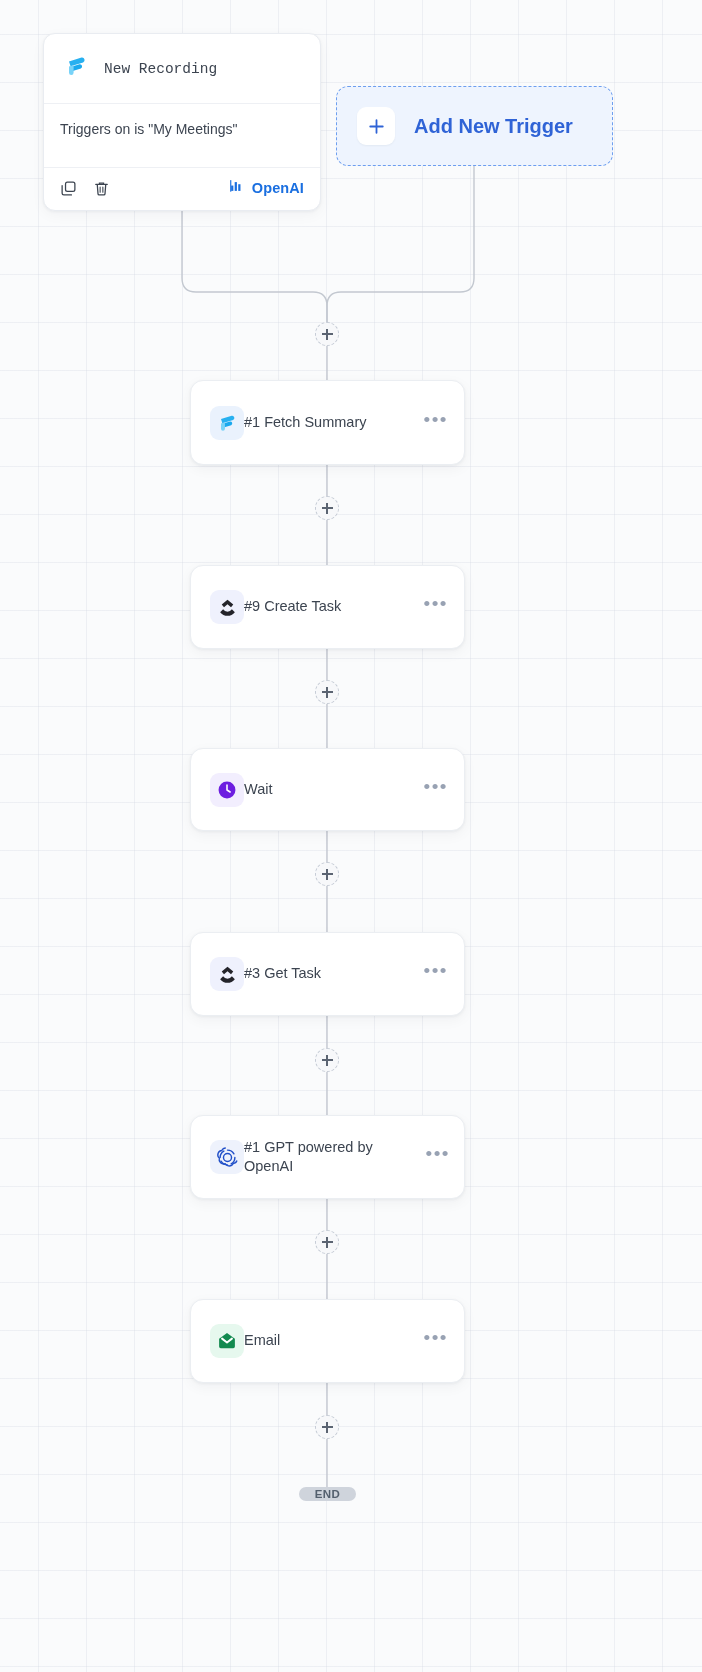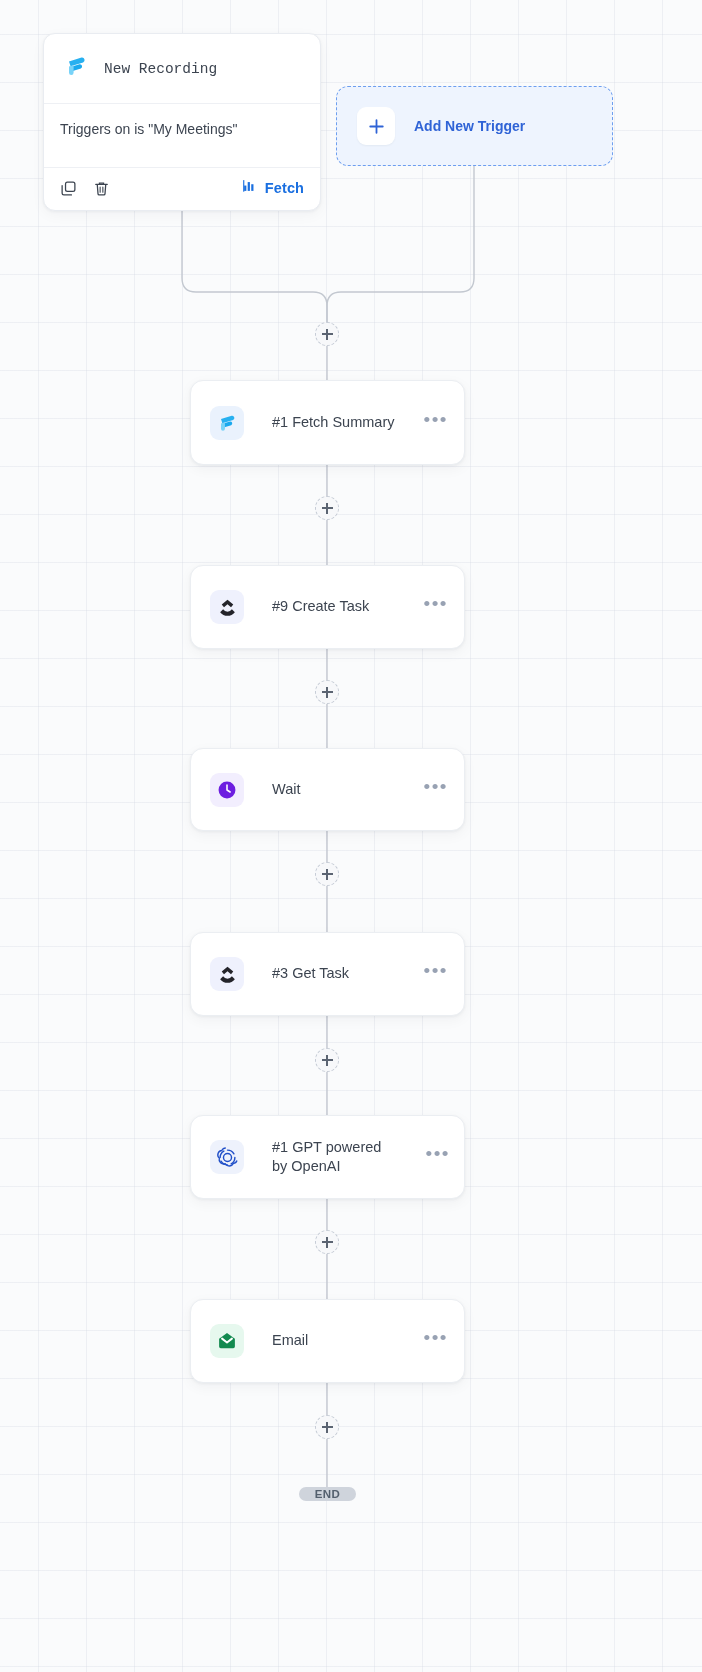--- a/index.html
+++ b/index.html
@@ -100,36 +100,36 @@
   .add-plus-tile {
     width: 38px; height: 38px;
     background: #ffffff;
     border-radius: 9px;
     display: flex; align-items: center; justify-content: center;
     box-shadow: 0 1px 2px rgba(22,30,46,.05);
   }
   .add-trigger-label {
     color: #2f63d6;
     font-weight: bold;
-    font-size: 14px;
+    font-size: 20px;
   }
 
   
   .node {
     position: absolute;
     left: 190px;
     width: 275px;
     background: #ffffff;
     border: 1px solid #ebeef2;
     border-radius: 13px;
     box-shadow: 0 1px 3px rgba(22,30,46,0.05), 0 4px 14px rgba(22,30,46,0.045);
     display: flex;
     align-items: center;
     padding: 0 16px 0 19px;
-    gap: 28px;
+    gap: 0;
   }
   .node-tile {
     width: 34px; height: 34px;
     border-radius: 9px;
     flex: 0 0 34px;
     display: flex; align-items: center; justify-content: center;
   }
   .node-label {
     font-size: 14.5px;
     color: #3c4450;
@@ -240,21 +240,21 @@
       </div>
       <div class="foot-right">
         <span>
           <svg width="16" height="16" viewBox="0 0 18 18">
             <rect x="2.4" y="8.5" width="2.5" height="6" fill="#1a6fe0"></rect>
             <rect x="6.4" y="4.6" width="2.5" height="9.9" fill="#1a6fe0"></rect>
             <rect x="10.4" y="7" width="2.5" height="7.5" fill="#1a6fe0"></rect>
             <rect x="1.3" y="2.4" width="1.3" height="13" fill="#1a6fe0"></rect>
           </svg>
         </span>
-        <span class="stats-label">Fetch</span>
+        <span class="stats-label">OpenAI</span>
       </div>
     </div>
   </div>
 
   <div class="add-trigger">
     <span class="add-plus-tile">
       <svg width="19" height="19" viewBox="0 0 20 20">
         <path d="M10 3.4 v13.2 M3.4 10 h13.2" stroke="#2f63d6" stroke-width="1.9" stroke-linecap="round"></path>
       </svg>
     </span>

